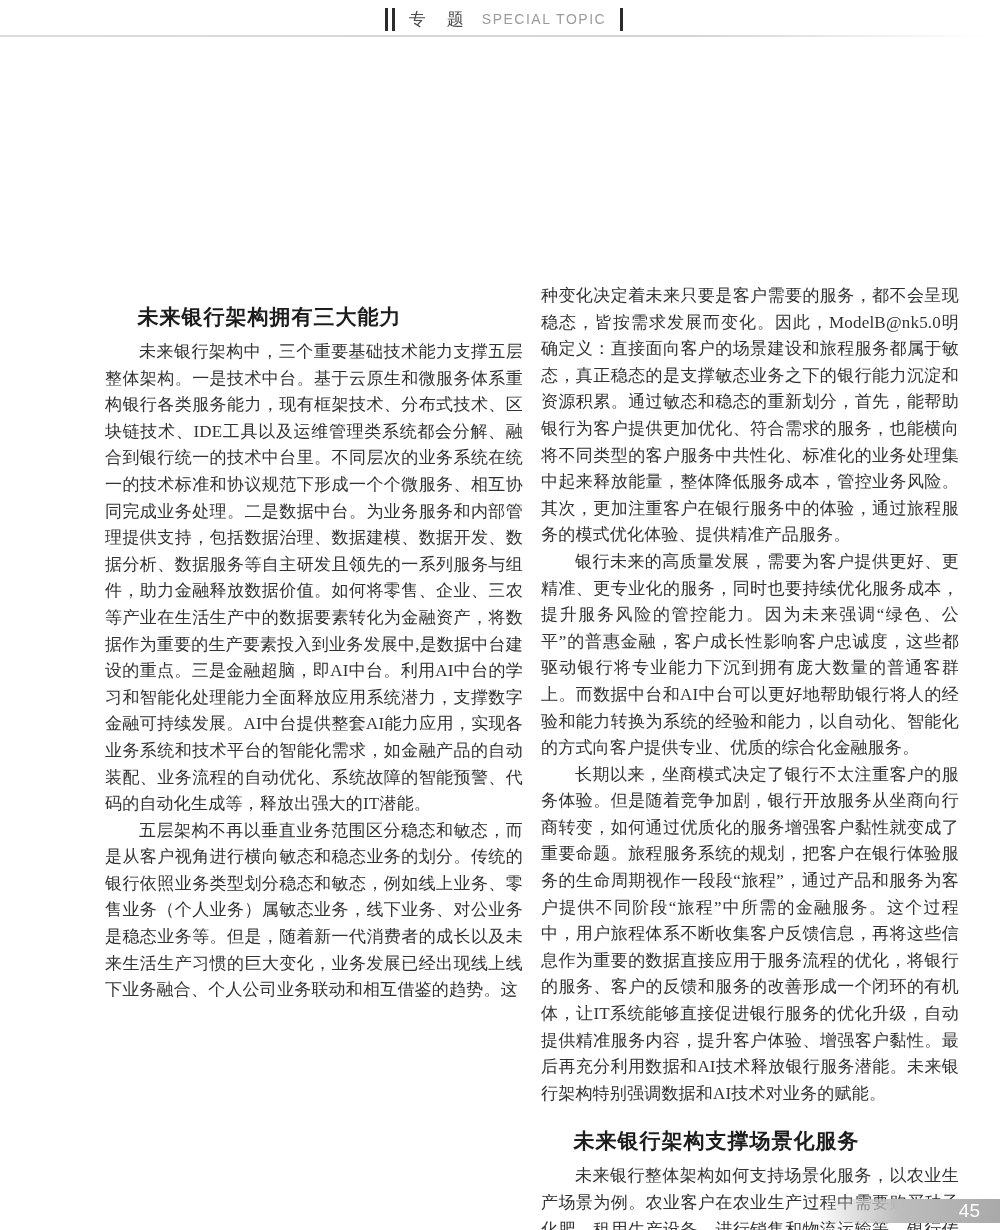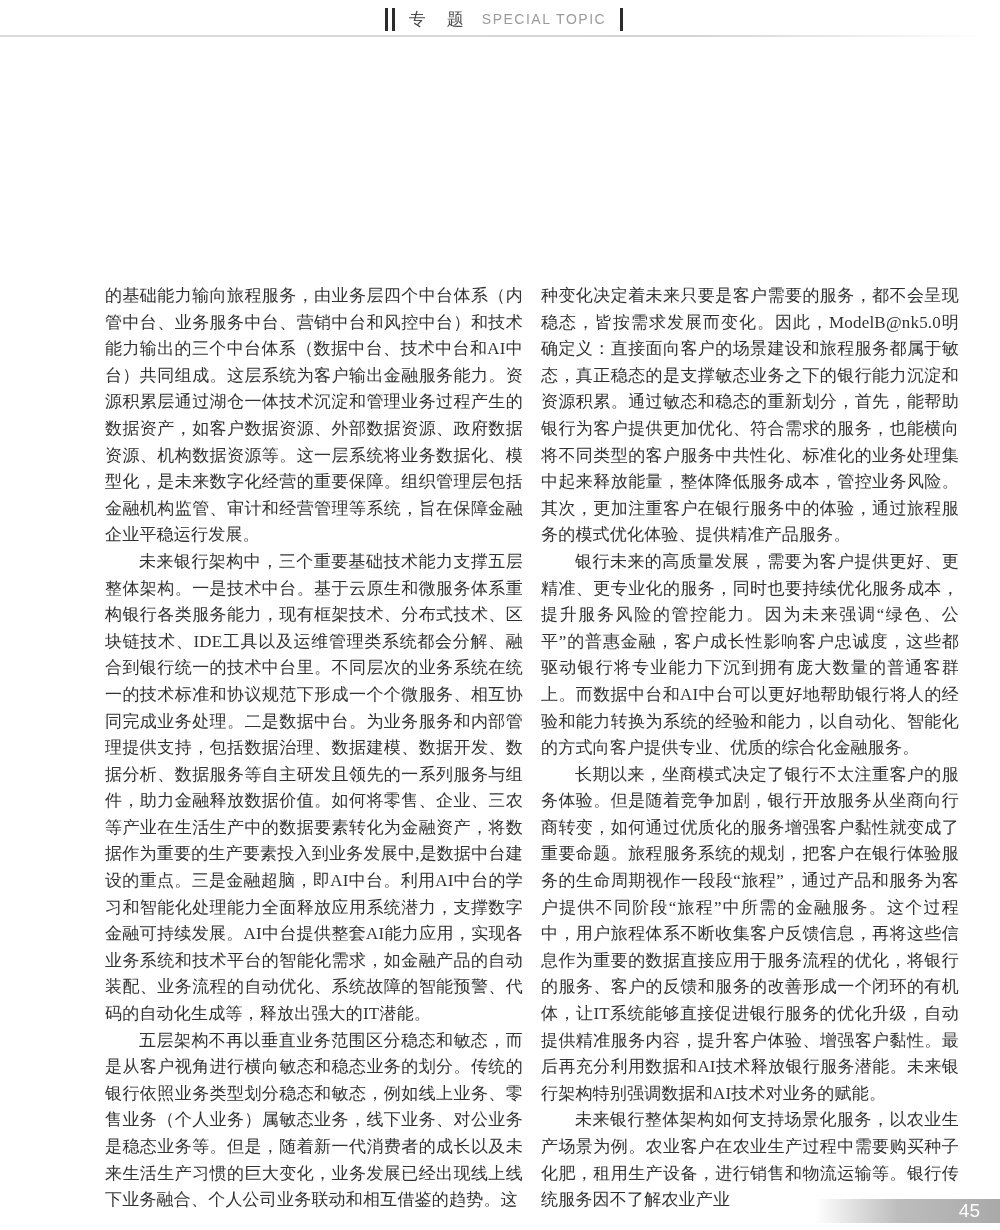--- a/index.html
+++ b/index.html
@@ -81,29 +81,30 @@
     <span class="rh-cn">专　题</span>
     <span class="rh-en">SPECIAL TOPIC</span>
     <span class="rh-singlebar"></span>
   </div>
 
   <div class="head-hairline"></div>
 
   <div class="columns">
 
     <section class="col">
-      <p>的基础能力输向旅程服务，由业务层四个中台体系（内管中台、业务服务中台、营销中台和风控中台）和技术能力输出的三个中台体系（数据中台、技术中台和AI中台）共同组成。这层系统为客户输出金融服务能力。资源积累层通过湖仓一体技术沉淀和管理业务过程产生的数据资产，如客户数据资源、外部数据资源、政府数据资源、机构数据资源等。这一层系统将业务数据化、模型化，是未来数字化经营的重要保障。组织管理层包括金融机构监管、审计和经营管理等系统，旨在保障金融企业平稳运行发展。</p>
+      <h2>未来银行架构拥有三大能力</h2>
       <p class="indent">未来银行架构中，三个重要基础技术能力支撑五层整体架构。一是技术中台。基于云原生和微服务体系重构银行各类服务能力，现有框架技术、分布式技术、区块链技术、IDE工具以及运维管理类系统都会分解、融合到银行统一的技术中台里。不同层次的业务系统在统一的技术标准和协议规范下形成一个个微服务、相互协同完成业务处理。二是数据中台。为业务服务和内部管理提供支持，包括数据治理、数据建模、数据开发、数据分析、数据服务等自主研发且领先的一系列服务与组件，助力金融释放数据价值。如何将零售、企业、三农等产业在生活生产中的数据要素转化为金融资产，将数据作为重要的生产要素投入到业务发展中,是数据中台建设的重点。三是金融超脑，即AI中台。利用AI中台的学习和智能化处理能力全面释放应用系统潜力，支撑数字金融可持续发展。AI中台提供整套AI能力应用，实现各业务系统和技术平台的智能化需求，如金融产品的自动装配、业务流程的自动优化、系统故障的智能预警、代码的自动化生成等，释放出强大的IT潜能。</p>
       <p class="indent">五层架构不再以垂直业务范围区分稳态和敏态，而是从客户视角进行横向敏态和稳态业务的划分。传统的银行依照业务类型划分稳态和敏态，例如线上业务、零售业务（个人业务）属敏态业务，线下业务、对公业务是稳态业务等。但是，随着新一代消费者的成长以及未来生活生产习惯的巨大变化，业务发展已经出现线上线下业务融合、个人公司业务联动和相互借鉴的趋势。这</p>
     </section>
 
     <section class="col">
       <p>种变化决定着未来只要是客户需要的服务，都不会呈现稳态，皆按需求发展而变化。因此，ModelB@nk5.0明确定义：直接面向客户的场景建设和旅程服务都属于敏态，真正稳态的是支撑敏态业务之下的银行能力沉淀和资源积累。通过敏态和稳态的重新划分，首先，能帮助银行为客户提供更加优化、符合需求的服务，也能横向将不同类型的客户服务中共性化、标准化的业务处理集中起来释放能量，整体降低服务成本，管控业务风险。其次，更加注重客户在银行服务中的体验，通过旅程服务的模式优化体验、提供精准产品服务。</p>
       <p class="indent">银行未来的高质量发展，需要为客户提供更好、更精准、更专业化的服务，同时也要持续优化服务成本，提升服务风险的管控能力。因为未来强调“绿色、公平”的普惠金融，客户成长性影响客户忠诚度，这些都驱动银行将专业能力下沉到拥有庞大数量的普通客群上。而数据中台和AI中台可以更好地帮助银行将人的经验和能力转换为系统的经验和能力，以自动化、智能化的方式向客户提供专业、优质的综合化金融服务。</p>
       <p class="indent">长期以来，坐商模式决定了银行不太注重客户的服务体验。但是随着竞争加剧，银行开放服务从坐商向行商转变，如何通过优质化的服务增强客户黏性就变成了重要命题。旅程服务系统的规划，把客户在银行体验服务的生命周期视作一段段“旅程”，通过产品和服务为客户提供不同阶段“旅程”中所需的金融服务。这个过程中，用户旅程体系不断收集客户反馈信息，再将这些信息作为重要的数据直接应用于服务流程的优化，将银行的服务、客户的反馈和服务的改善形成一个闭环的有机体，让IT系统能够直接促进银行服务的优化升级，自动提供精准服务内容，提升客户体验、增强客户黏性。最后再充分利用数据和AI技术释放银行服务潜能。未来银行架构特别强调数据和AI技术对业务的赋能。</p>
+      <h2>未来银行架构支撑场景化服务</h2>
       <p class="indent">未来银行整体架构如何支持场景化服务，以农业生产场景为例。农业客户在农业生产过程中需要购买种子化肥，租用生产设备，进行销售和物流运输等。银行传统服务因不了解农业产业</p>
     </section>
 
   </div>
 
   <div class="folio-bar">
     <span class="folio-number">45</span>
   </div>
 
 </div>

